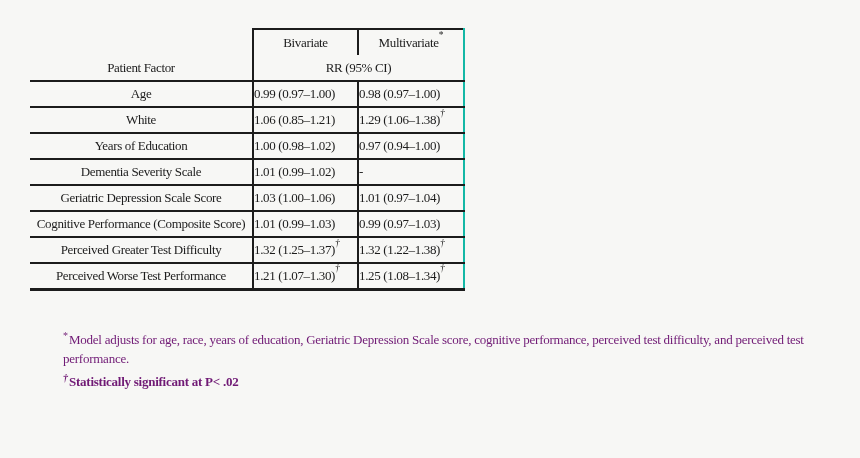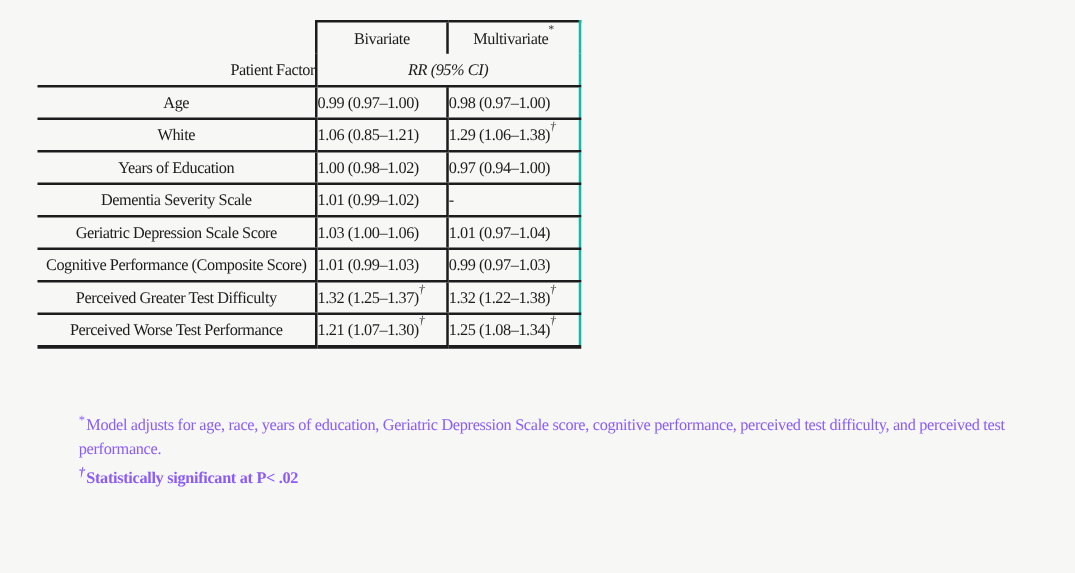--- a/index.html
+++ b/index.html
@@ -6,51 +6,51 @@
   * { box-sizing:border-box; }
   .page {
     position:relative;
     width:860px; height:458px;
     background:#f7f7f5;
     color:#1c1c1c;
     font-family:"Liberation Serif", serif;
     overflow:hidden;
   }
   table.rr {
-    position:absolute; left:30px; top:16px;
+    position:absolute; left:30px; top:28px;
     border-collapse:collapse;
     table-layout:fixed;
     font-size:13px;
     letter-spacing:-0.35px;
   }
   table.rr th, table.rr td {
     padding:0; margin:0;
     height:26px;
     white-space:nowrap;
     font-weight:normal;
     vertical-align:middle;
   }
   .bt { border-top:2px solid #1c1c1c; }
   .bl { border-left:2px solid #1c1c1c; }
   .br { border-right:2px solid #14b8a6; }
   .bb { border-bottom:2px solid #1c1c1c; }
   .bbk { border-bottom:3px solid #1c1c1c; }
   th.colhead { font-weight:bold; text-align:center; }
-  th.rowhead { font-weight:bold; text-align:right; padding-left:3px; }
-  th.spanhead { font-weight:bold; text-align:center;font-style:italic; }
+  th.rowhead { font-weight:bold; text-align:center; padding-left:3px; }
+  th.spanhead { font-weight:bold; text-align:center; }
   td.factor { text-align:center; padding-left:3px; }
   td.val { text-align:left; }
   sup { font-size:9.5px; letter-spacing:0; line-height:0; }
   sup.hi { position:relative; top:-3px; }
   sup.dg { font-style:italic; }
   .footnote {
     position:absolute; left:63px;
     font-size:13px; letter-spacing:-0.25px;
     line-height:19px;
-    color:#8b5cf6;
+    color:#701a75;
   }
   .fn1 { top:330px; width:792px; }
   .fn2 { top:372px;font-weight:bold; }
   .footnote sup { font-size:10px; margin-right:1px; }
 </style>
 </head>
 <body>
 
 <div class="page">
 

